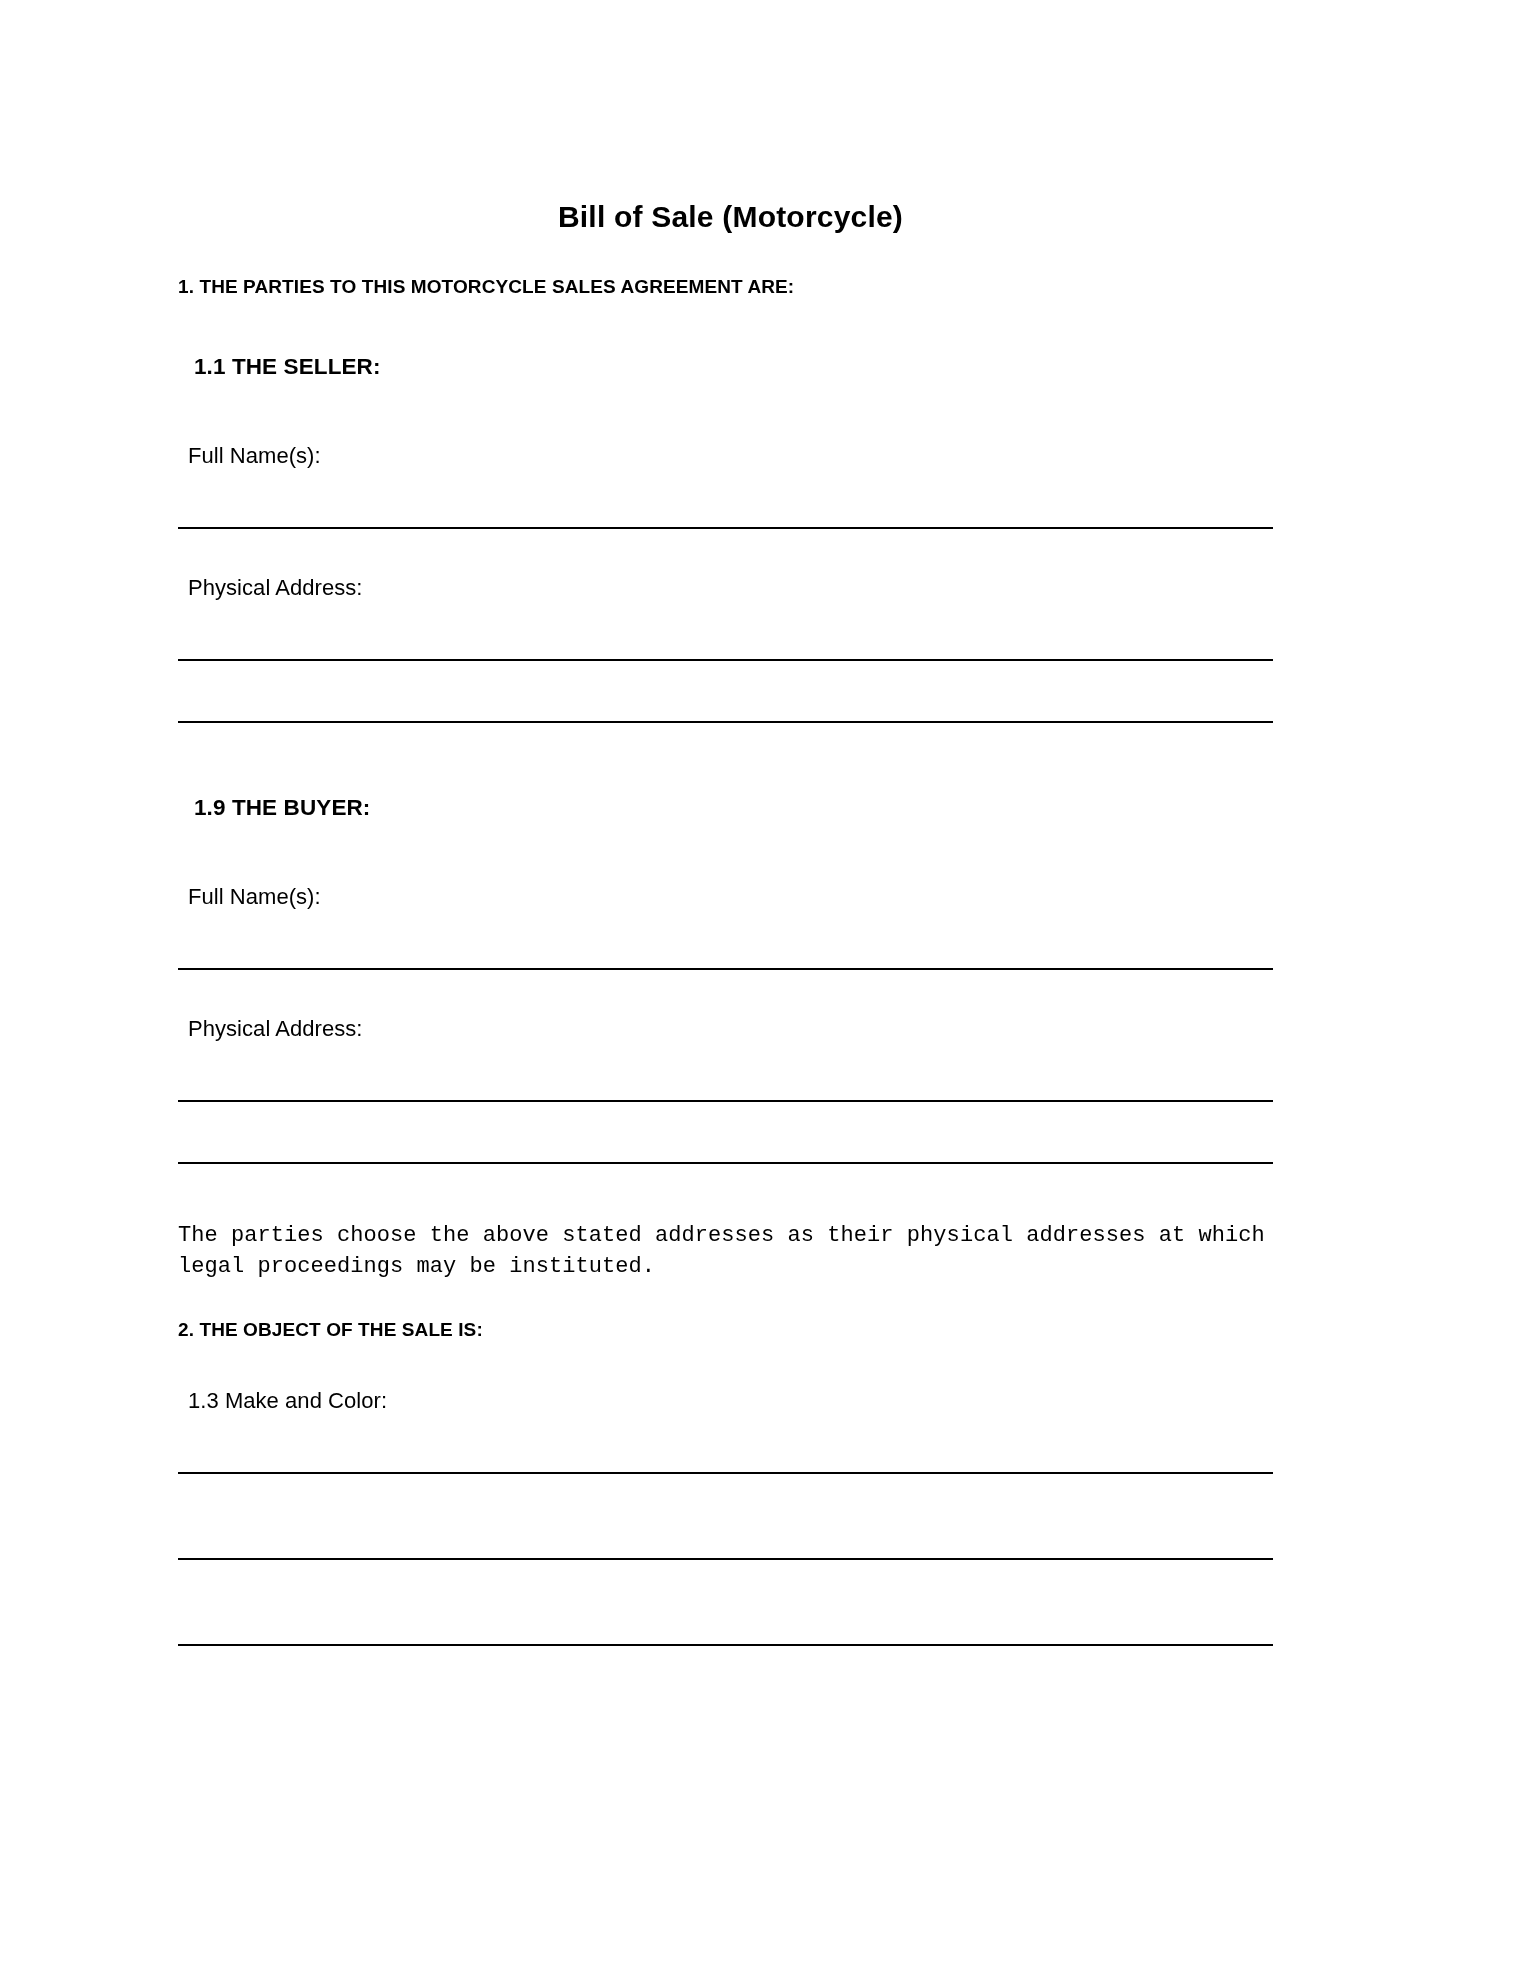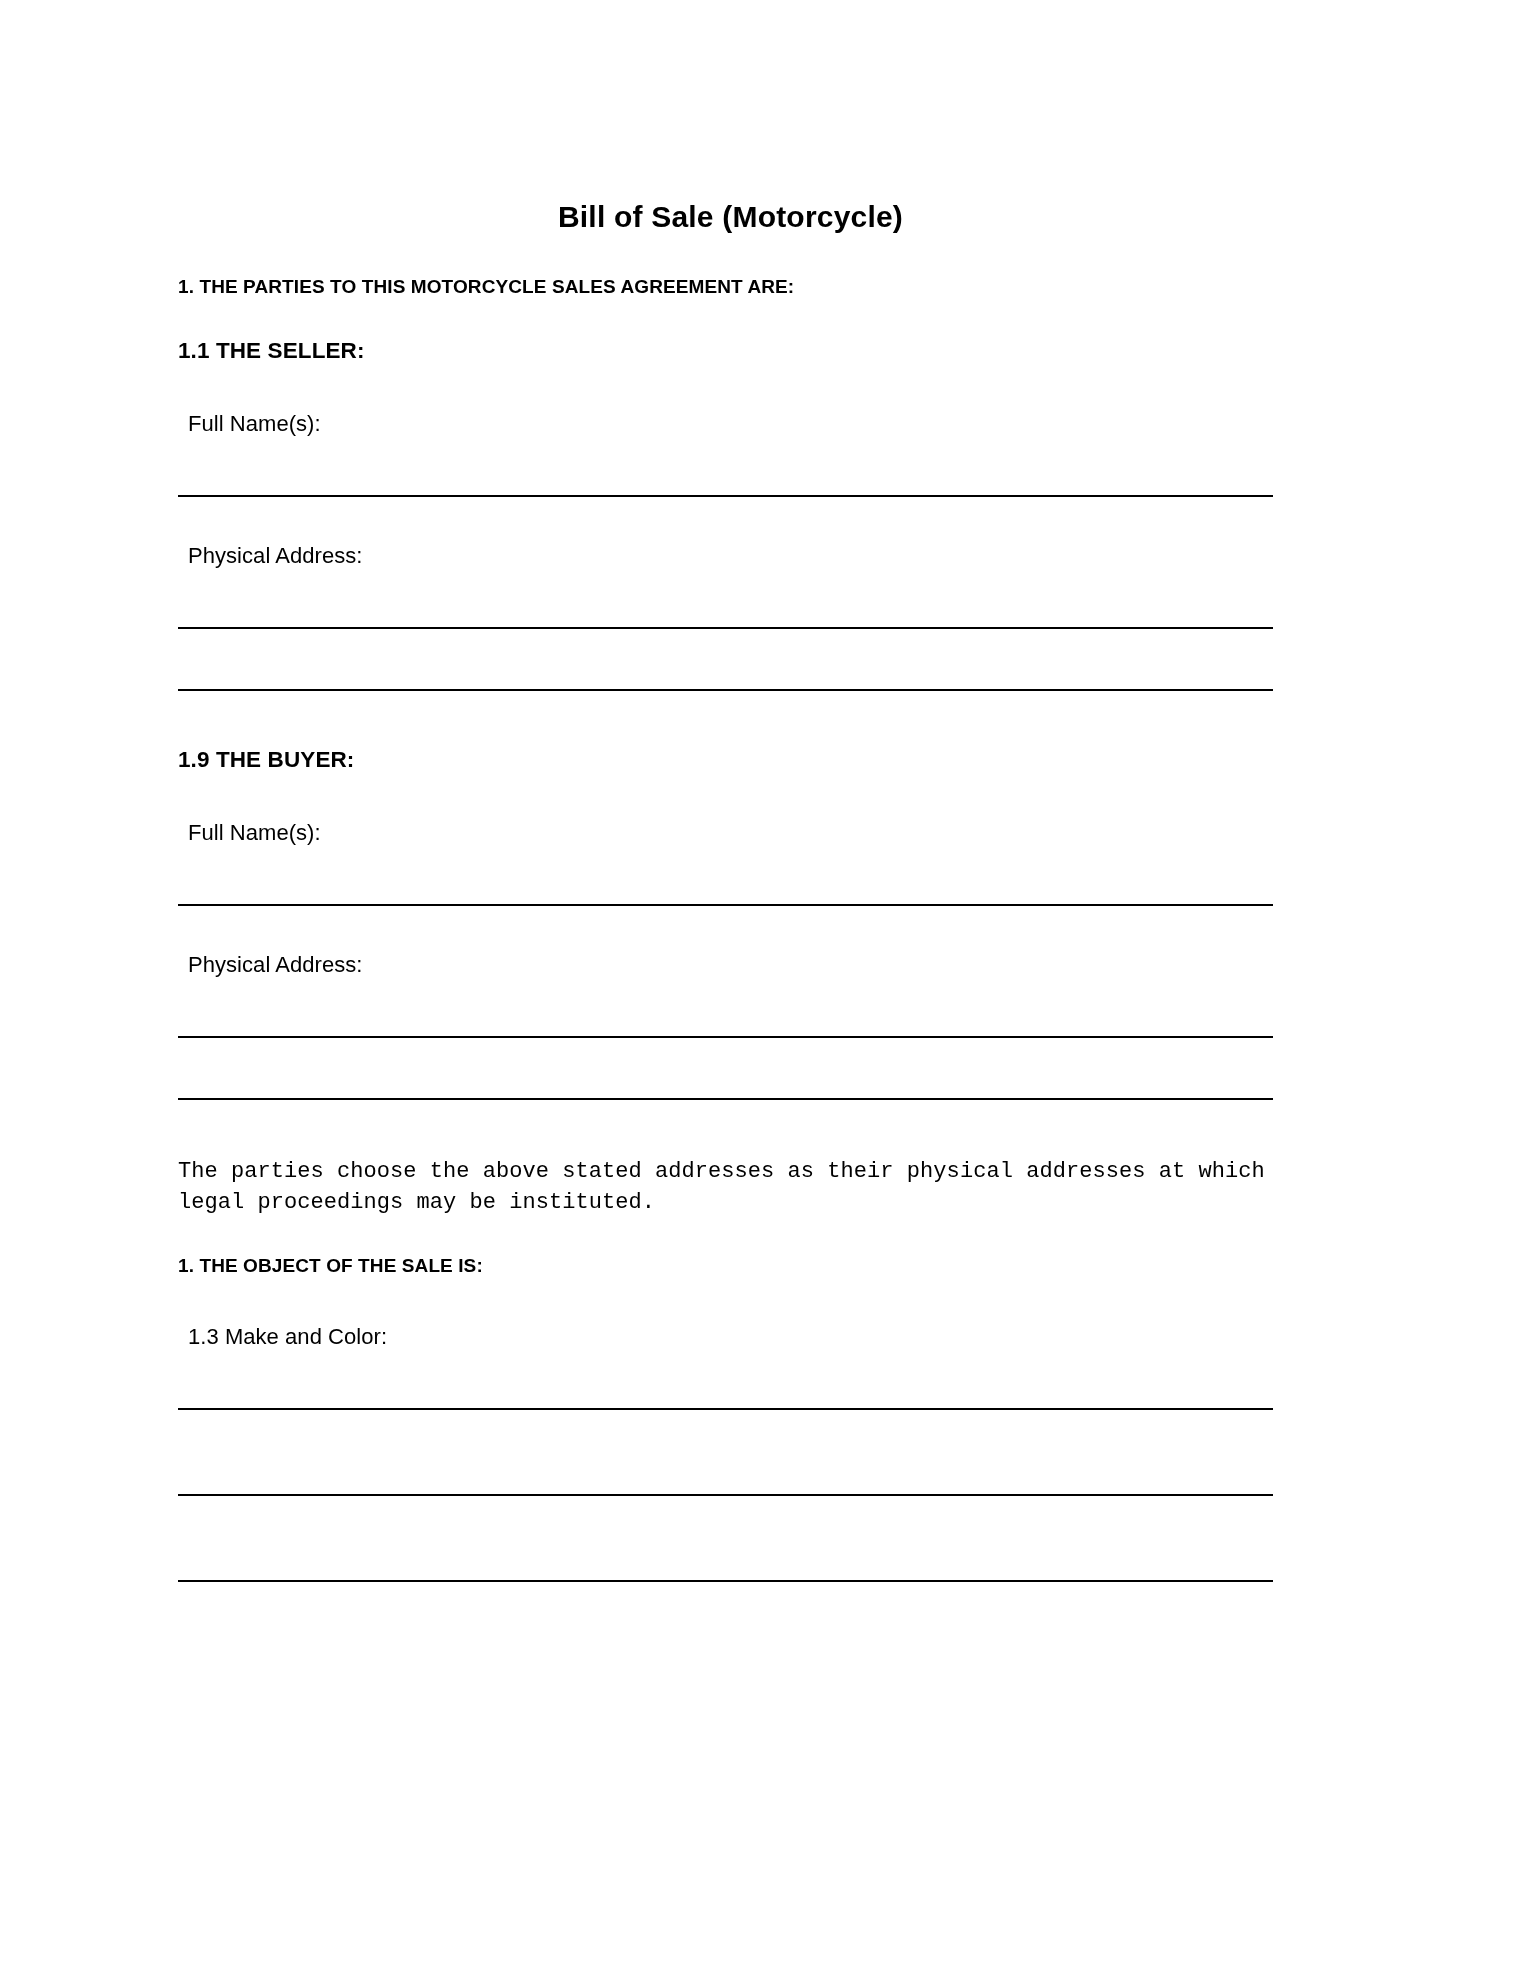--- a/index.html
+++ b/index.html
@@ -38,21 +38,21 @@
   }
   .section-heading {
     font-size: 19px;
     font-weight: bold;
     margin: 0;
     letter-spacing: 0.1px;
   }
   .sub-heading {
     font-size: 22.5px;
     font-weight: bold;
-    margin: 0;
+    margin: 16px;
     letter-spacing: 0.1px;
   }
   .field-label {
     font-size: 22px;
     margin: 10px;
     letter-spacing: 0.05px;
   }
   .para {
     font-size: 22px;
     line-height: 1.42;
@@ -134,21 +134,21 @@
     <div class="sp-line-gap"></div>
 
     <div class="rule"></div>
 
     <div class="sp-block-gap"></div>
 
     <div class="para">The parties choose the above stated addresses as their physical addresses at which legal proceedings may be instituted.</div>
 
     <div class="sp-label-gap"></div>
 
-    <div class="section-heading">1. THE OBJECT OF THE SALE IS:</div>
+    <div class="section-heading">2. THE OBJECT OF THE SALE IS:</div>
 
     <div class="sp-label-gap"></div>
 
     <div class="field-label">1.3 Make and Color:</div>
 
     <div class="sp-rule-gap"></div>
 
     <div class="rule"></div>
 
     <div class="sp-after-rule"></div>

